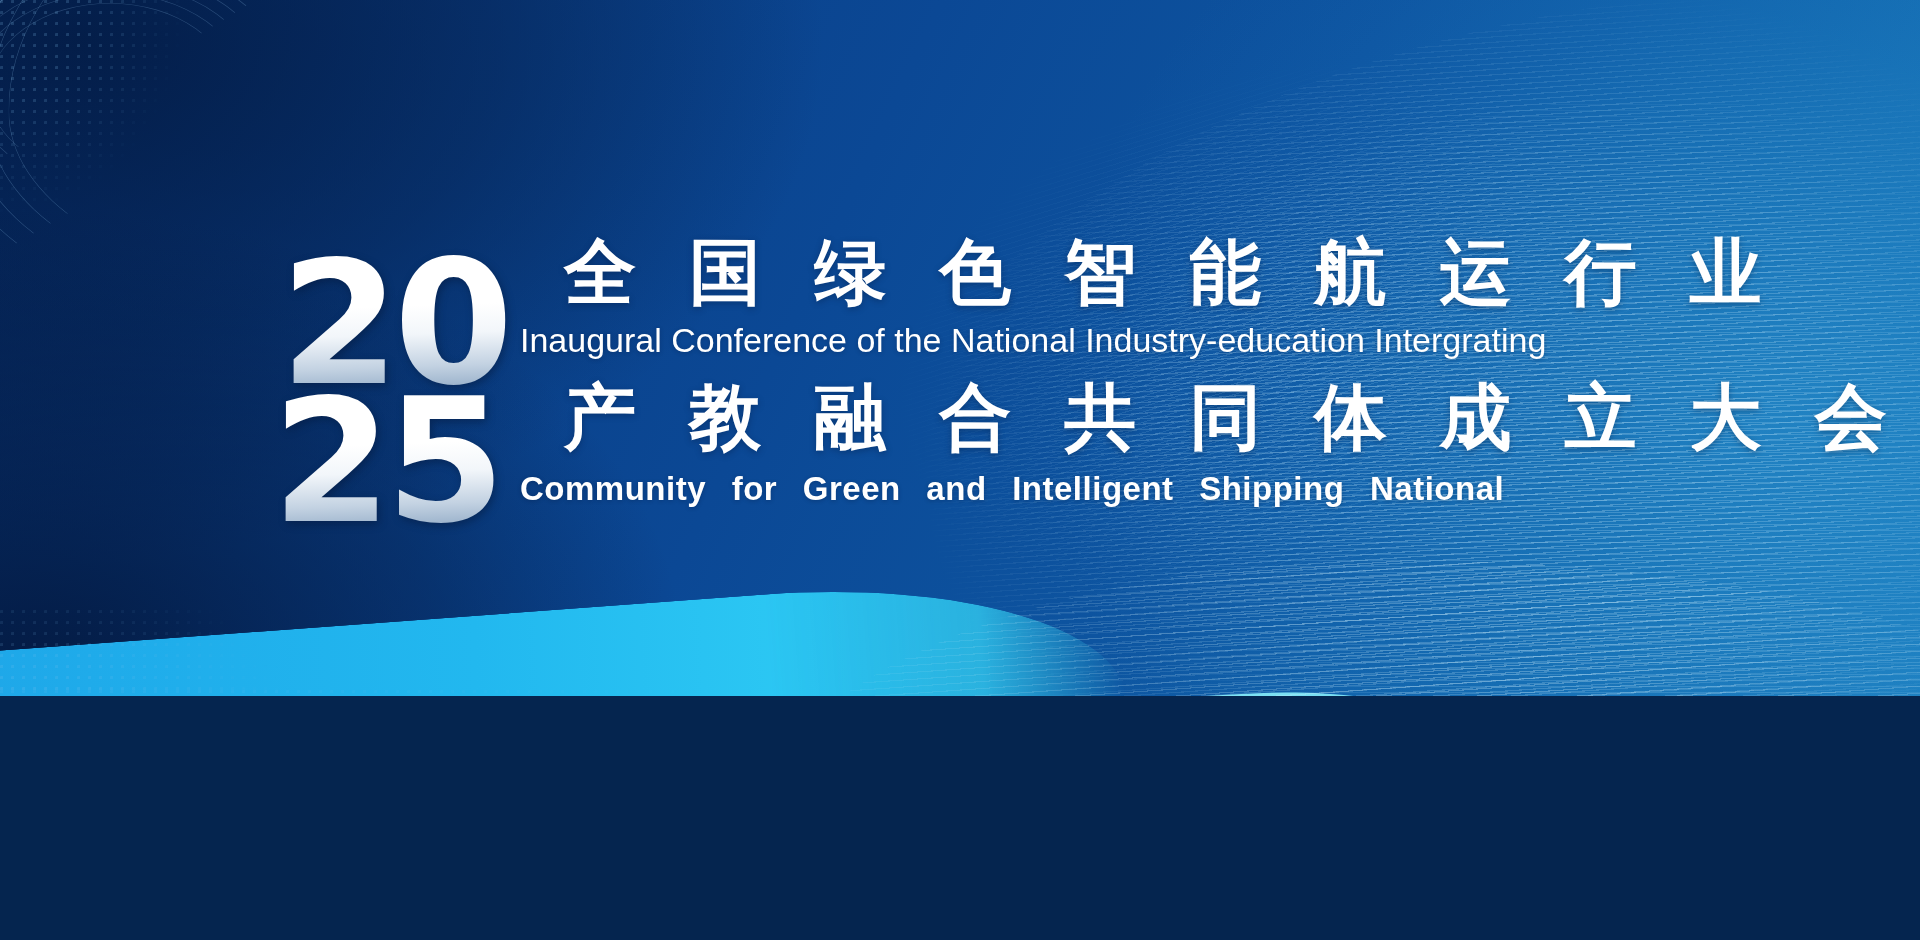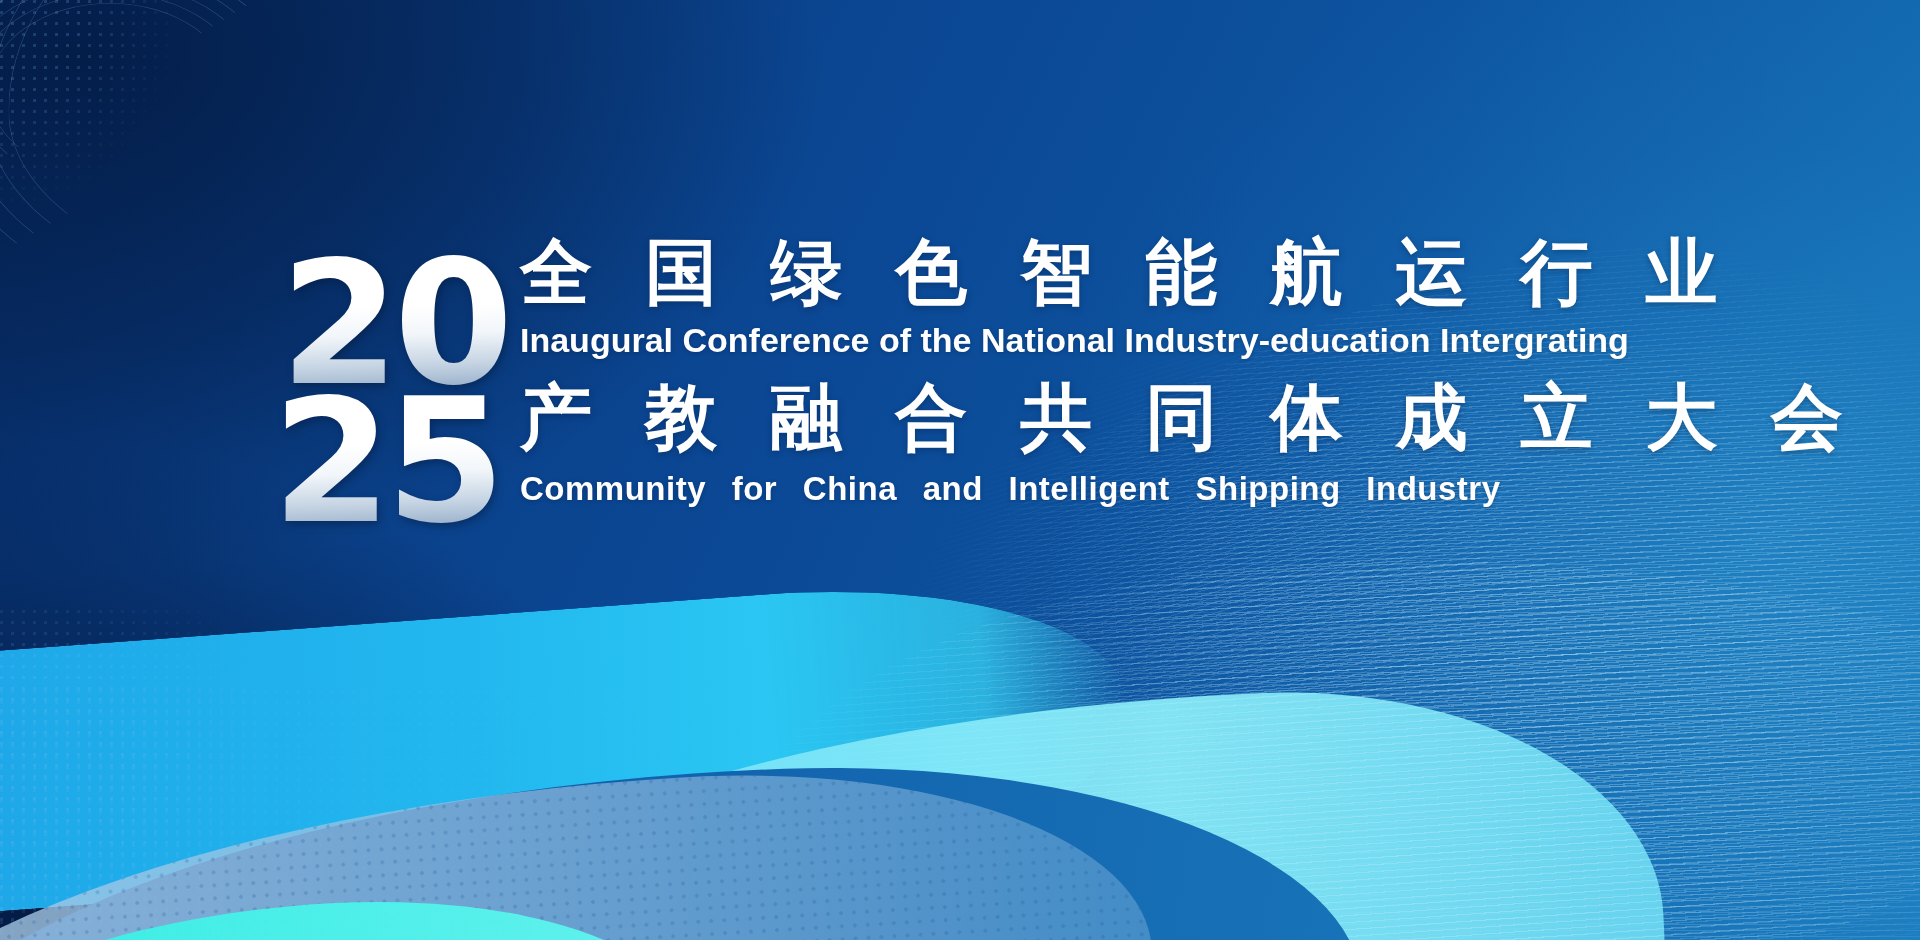--- a/index.html
+++ b/index.html
@@ -1,19 +1,19 @@
 <!DOCTYPE html>
 <html><head>
 <meta charset="utf-8">
 <style>
   html,body{margin:0;padding:0;background:#05254f;}
   *{box-sizing:border-box;}
   #banner{
     position:relative;
-    width:1920px;height:940px;
+    width:1920px;height:696px;
     overflow:hidden;
     font-family:"Liberation Sans","DejaVu Sans",sans-serif;
     background:linear-gradient(115deg,#072f6d 0%,#0a3f87 22%,#0b4895 42%,#0d54a0 62%,#1268ae 82%,#1b7cbd 100%);
   }
 
   
   .bg-layer{position:absolute;inset:0;pointer-events:none;}
 
   
   .vignette-tl{
@@ -196,28 +196,29 @@
 
   .cn-line{
     color:#ffffff;
     font-size:72px;
     line-height:1.0;
     font-weight:700;
     letter-spacing:14px;
     white-space:nowrap;
     text-shadow:0 2px 6px rgba(2,22,56,.35);
     font-family:"DejaVu Sans","Liberation Sans",sans-serif;
+    margin-left:44px;
   }
   .cn-line-2{margin-top:22px;}
 
   .en-line{
     color:#ffffff;
     font-size:34px;
     line-height:1.1;
-    font-weight:700;
+    font-weight:400;
     white-space:nowrap;
     margin-top:14px;
     font-family:"Liberation Sans","DejaVu Sans",sans-serif;
     text-shadow:0 1px 4px rgba(2,22,56,.3);
   }
   .en-line-2{
     font-size:33px;
     letter-spacing:.5px;
     word-spacing:16px;
     margin-top:18px;
@@ -300,18 +301,18 @@
     <div class="logo-year">
 
       <div class="row row-top">20</div>
       <div class="row row-bot">25</div>
     </div>
 
     <div class="text-block">
       <div class="cn-line cn-line-1">全 国 绿 色 智 能 航 运 行 业</div>
       <div class="en-line en-line-1">Inaugural Conference of the National Industry-education Intergrating</div>
       <div class="cn-line cn-line-2">产 教 融 合 共 同 体 成 立 大 会</div>
-      <div class="en-line en-line-2">Community for China and Intelligent Shipping Industry</div>
+      <div class="en-line en-line-2">Community for Green and Intelligent Shipping National</div>
     </div>
 
 
   </div>
 </div>
 
 </body></html>

